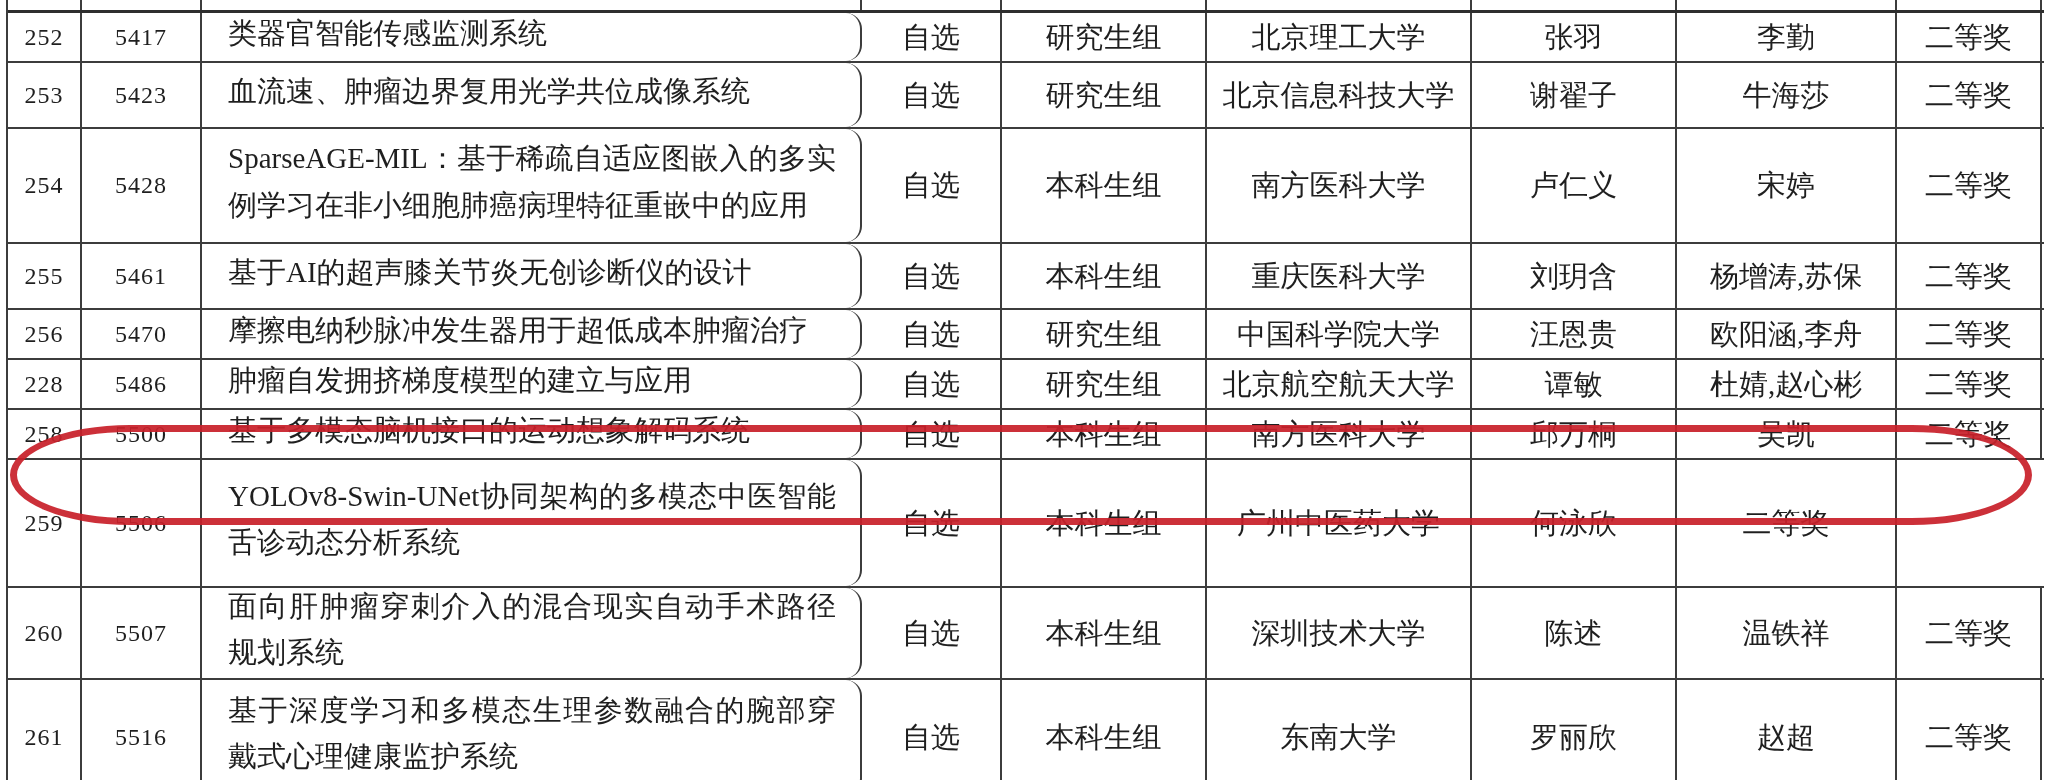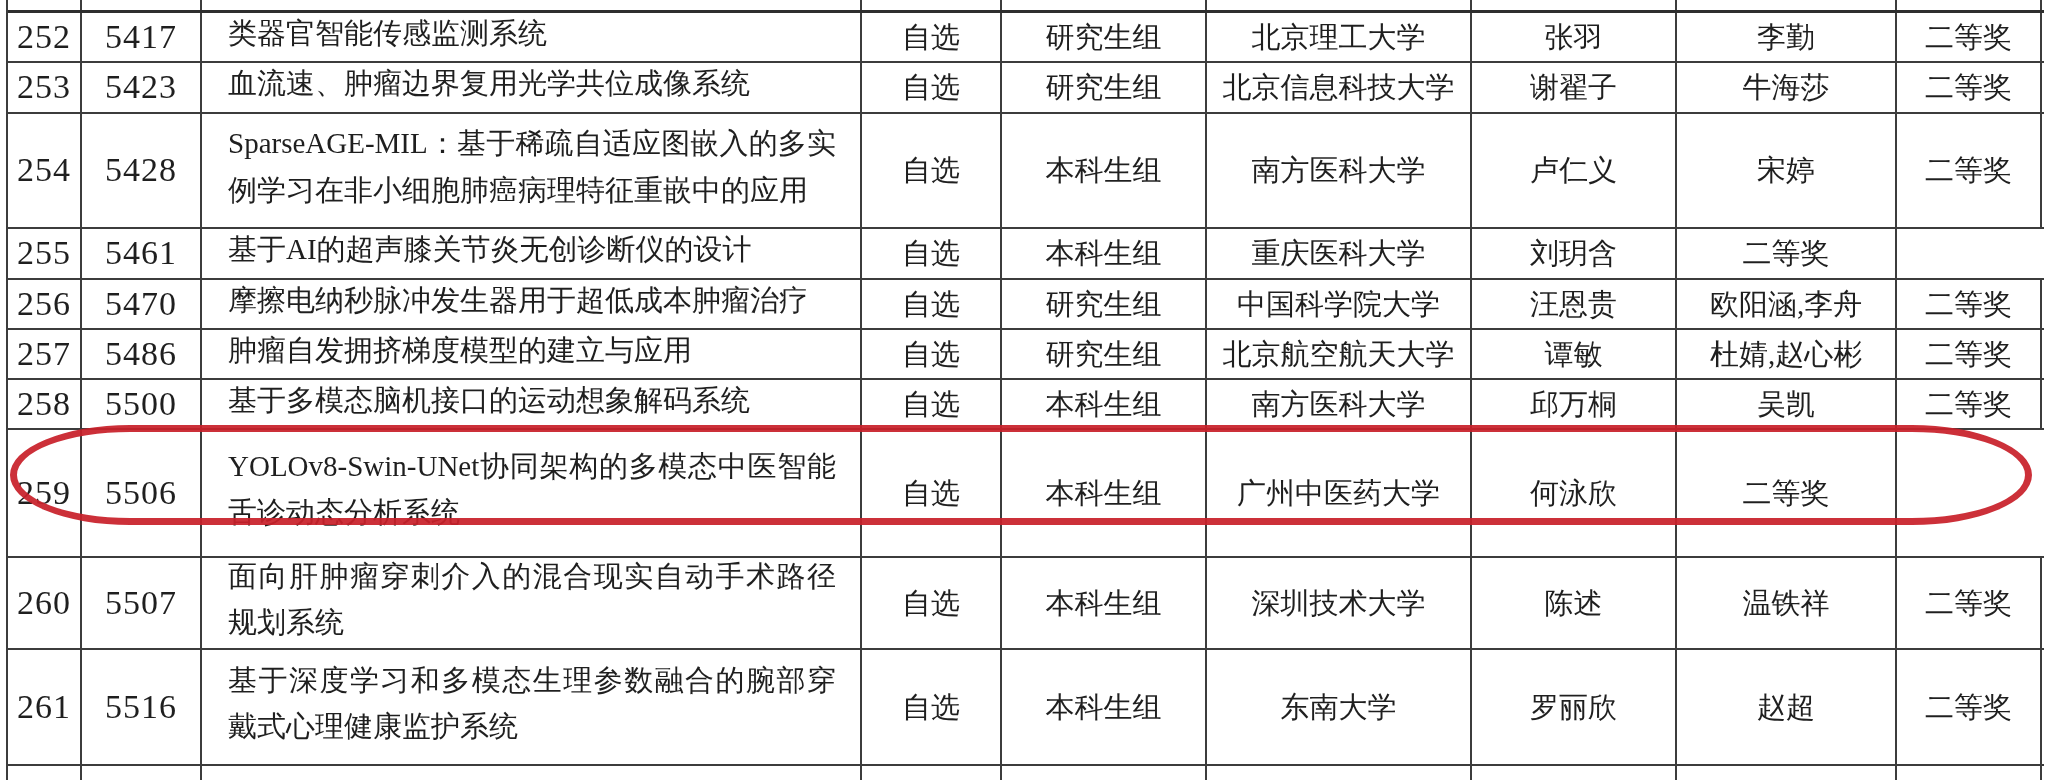--- a/index.html
+++ b/index.html
@@ -34,23 +34,24 @@
     line-height:1.6;
     text-align:center;
     box-sizing:border-box;
     overflow:hidden;
   }
   .c-title{
     justify-content:flex-start;
     text-align:left;
     padding:0 24px 8px 26px;
     text-align:justify;
-  }
-  .c-seq,.c-id{font-size:34px;letter-spacing:1px;}
-  .h50{height:50px}.h51{height:51px}.h115{height:115px}
+    border-radius:16px;
+  }
+  .c-seq,.c-id{font-size:24px;letter-spacing:1px;}
+  .h50{height:50px}.h51{height:66px}.h115{height:115px}
   .h100{height:128px}.h102{height:92px}.h104{height:116px}
   .red-oval{
     position:absolute;
     left:10px;top:425px;
     width:2022px;height:100px;
     border:7px solid #c8202a;
     border-radius:120px / 50px;
     box-sizing:border-box;
     opacity:0.93;
     pointer-events:none;
@@ -111,37 +112,38 @@
     </div>
 
     <div class="row h51">
       <div class="cell c-seq">255</div>
       <div class="cell c-id">5461</div>
       <div class="cell c-title">基于AI的超声膝关节炎无创诊断仪的设计</div>
       <div class="cell">自选</div>
       <div class="cell">本科生组</div>
       <div class="cell">重庆医科大学</div>
       <div class="cell">刘玥含</div>
+      <div class="cell">杨增涛,苏保</div>
       <div class="cell">二等奖</div>
     </div>
 
     <div class="row h50">
       <div class="cell c-seq">256</div>
       <div class="cell c-id">5470</div>
       <div class="cell c-title">摩擦电纳秒脉冲发生器用于超低成本肿瘤治疗</div>
       <div class="cell">自选</div>
       <div class="cell">研究生组</div>
       <div class="cell">中国科学院大学</div>
       <div class="cell">汪恩贵</div>
       <div class="cell">欧阳涵,李舟</div>
       <div class="cell">二等奖</div>
     </div>
 
     <div class="row h50">
-      <div class="cell c-seq">257</div>
+      <div class="cell c-seq">228</div>
       <div class="cell c-id">5486</div>
       <div class="cell c-title">肿瘤自发拥挤梯度模型的建立与应用</div>
       <div class="cell">自选</div>
       <div class="cell">研究生组</div>
       <div class="cell">北京航空航天大学</div>
       <div class="cell">谭敏</div>
       <div class="cell">杜婧,赵心彬</div>
       <div class="cell">二等奖</div>
     </div>
 

